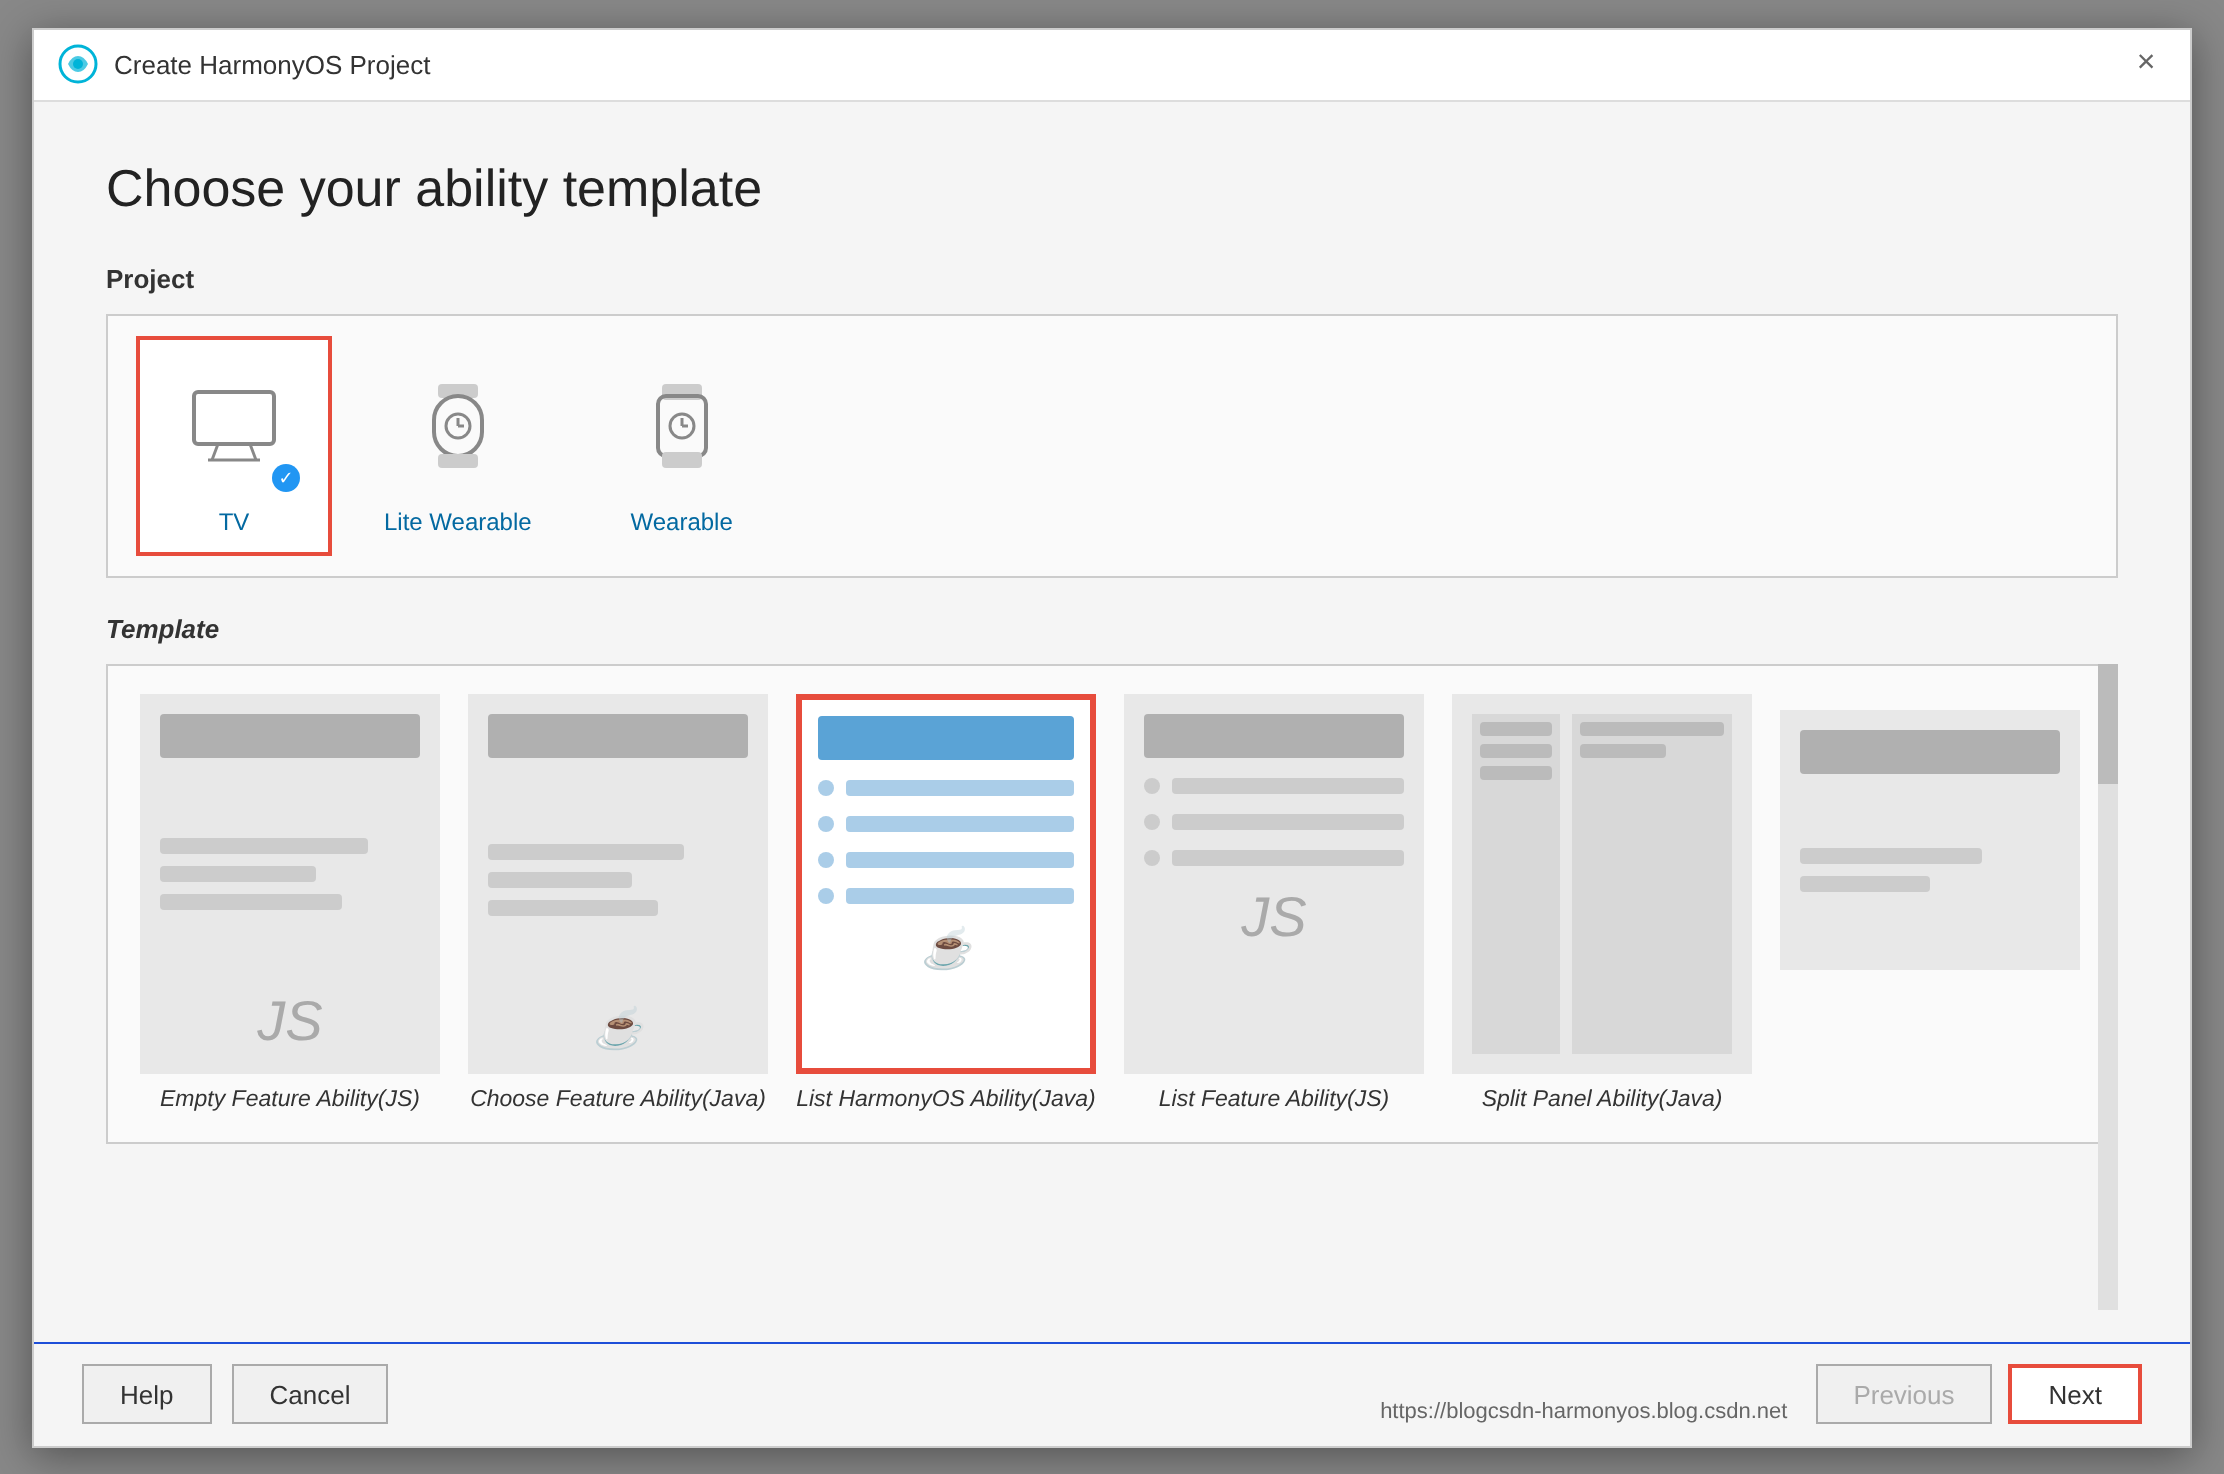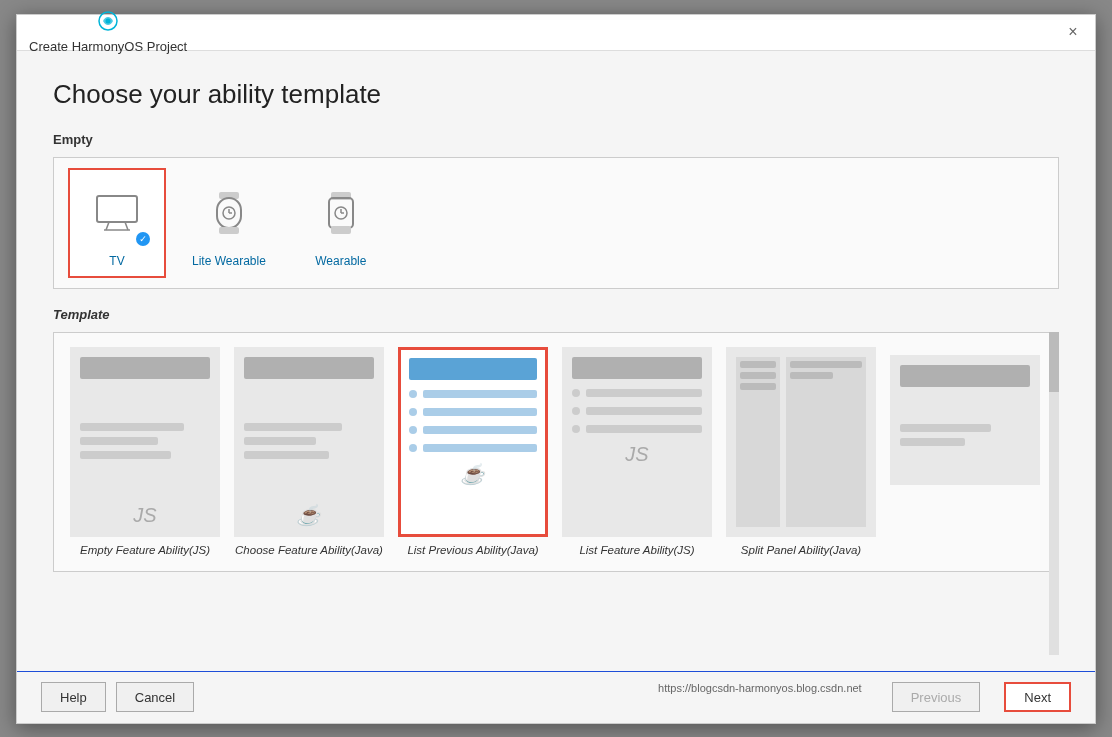--- a/index.html
+++ b/index.html
@@ -30,21 +30,20 @@
       display: flex;
       align-items: center;
       padding: 0 12px;
       justify-content: space-between;
       flex-shrink: 0;
     }
     .title-bar-left {
       display: flex;
       align-items: center;
       gap: 8px;
-      flex-direction: column;
     }
     .harmony-logo {
       width: 20px;
       height: 20px;
     }
     .title-text {
       font-size: 13px;
       color: #333;
     }
     .close-btn {
@@ -193,21 +192,21 @@
       height: 8px;
       background: #ccc;
       border-radius: 2px;
     }
     .template-card-icon {
       display: flex;
       align-items: center;
       justify-content: center;
       padding-bottom: 8px;
       color: #aaa;
-      font-size: 20px;
+      font-size: 28px;
     }
     .template-card.selected .template-card-icon {
       color: #b0c8d8;
     }
     .template-name {
       font-size: 11.5px;
       color: #333;
       margin-top: 6px;
       text-align: center;
       line-height: 1.3;
@@ -247,22 +246,22 @@
       justify-content: space-between;
       padding: 0 24px;
       flex-shrink: 0;
     }
     .footer-left {
       display: flex;
       gap: 10px;
     }
     .footer-right {
       display: flex;
-      gap: 24px;
-      align-items: flex-start;
+      gap: 8px;
+      align-items: flex-end;
     }
     .btn {
       height: 30px;
       padding: 0 18px;
       border: 1px solid #aaa;
       background: #f0f0f0;
       font-size: 13px;
       cursor: pointer;
       color: #333;
     }
@@ -318,21 +317,21 @@
       </svg>
       <span class="title-text">Create HarmonyOS Project</span>
     </div>
     <button class="close-btn">×</button>
   </div>
 
   <div class="content">
     <div class="page-title">Choose your ability template</div>
 
     <div class="device-section">
-      <div class="section-label">Empty</div>
+      <div class="section-label">Project</div>
       <div class="device-list-container">
         <div class="device-list">
 
           <div class="device-item selected">
             <div class="device-icon-wrap">
 
               <svg width="50" height="50" viewBox="0 0 50 50">
                 <rect x="5" y="8" width="40" height="26" rx="2" fill="none" stroke="#888" stroke-width="2"></rect>
                 <line x1="17" y1="34" x2="14" y2="42" stroke="#888" stroke-width="1.5"></line>
                 <line x1="33" y1="34" x2="36" y2="42" stroke="#888" stroke-width="1.5"></line>
@@ -422,21 +421,21 @@
                     <div class="list-dot"></div>
                     <div class="list-line-bar"></div>
                   </div>
                   <div class="list-line-row">
                     <div class="list-dot"></div>
                     <div class="list-line-bar"></div>
                   </div>
                 </div>
                 <div class="template-card-icon" style="font-size:20px">☕</div>
               </div>
-              <span class="template-name">List Previous Ability(Java)</span>
+              <span class="template-name">List HarmonyOS Ability(Java)</span>
             </div>
 
             <div class="template-item">
               <div class="template-card">
                 <div class="template-card-header"></div>
                 <div class="list-lines">
                   <div class="list-line-row">
                     <div class="list-dot"></div>
                     <div class="list-line-bar"></div>
                   </div>

